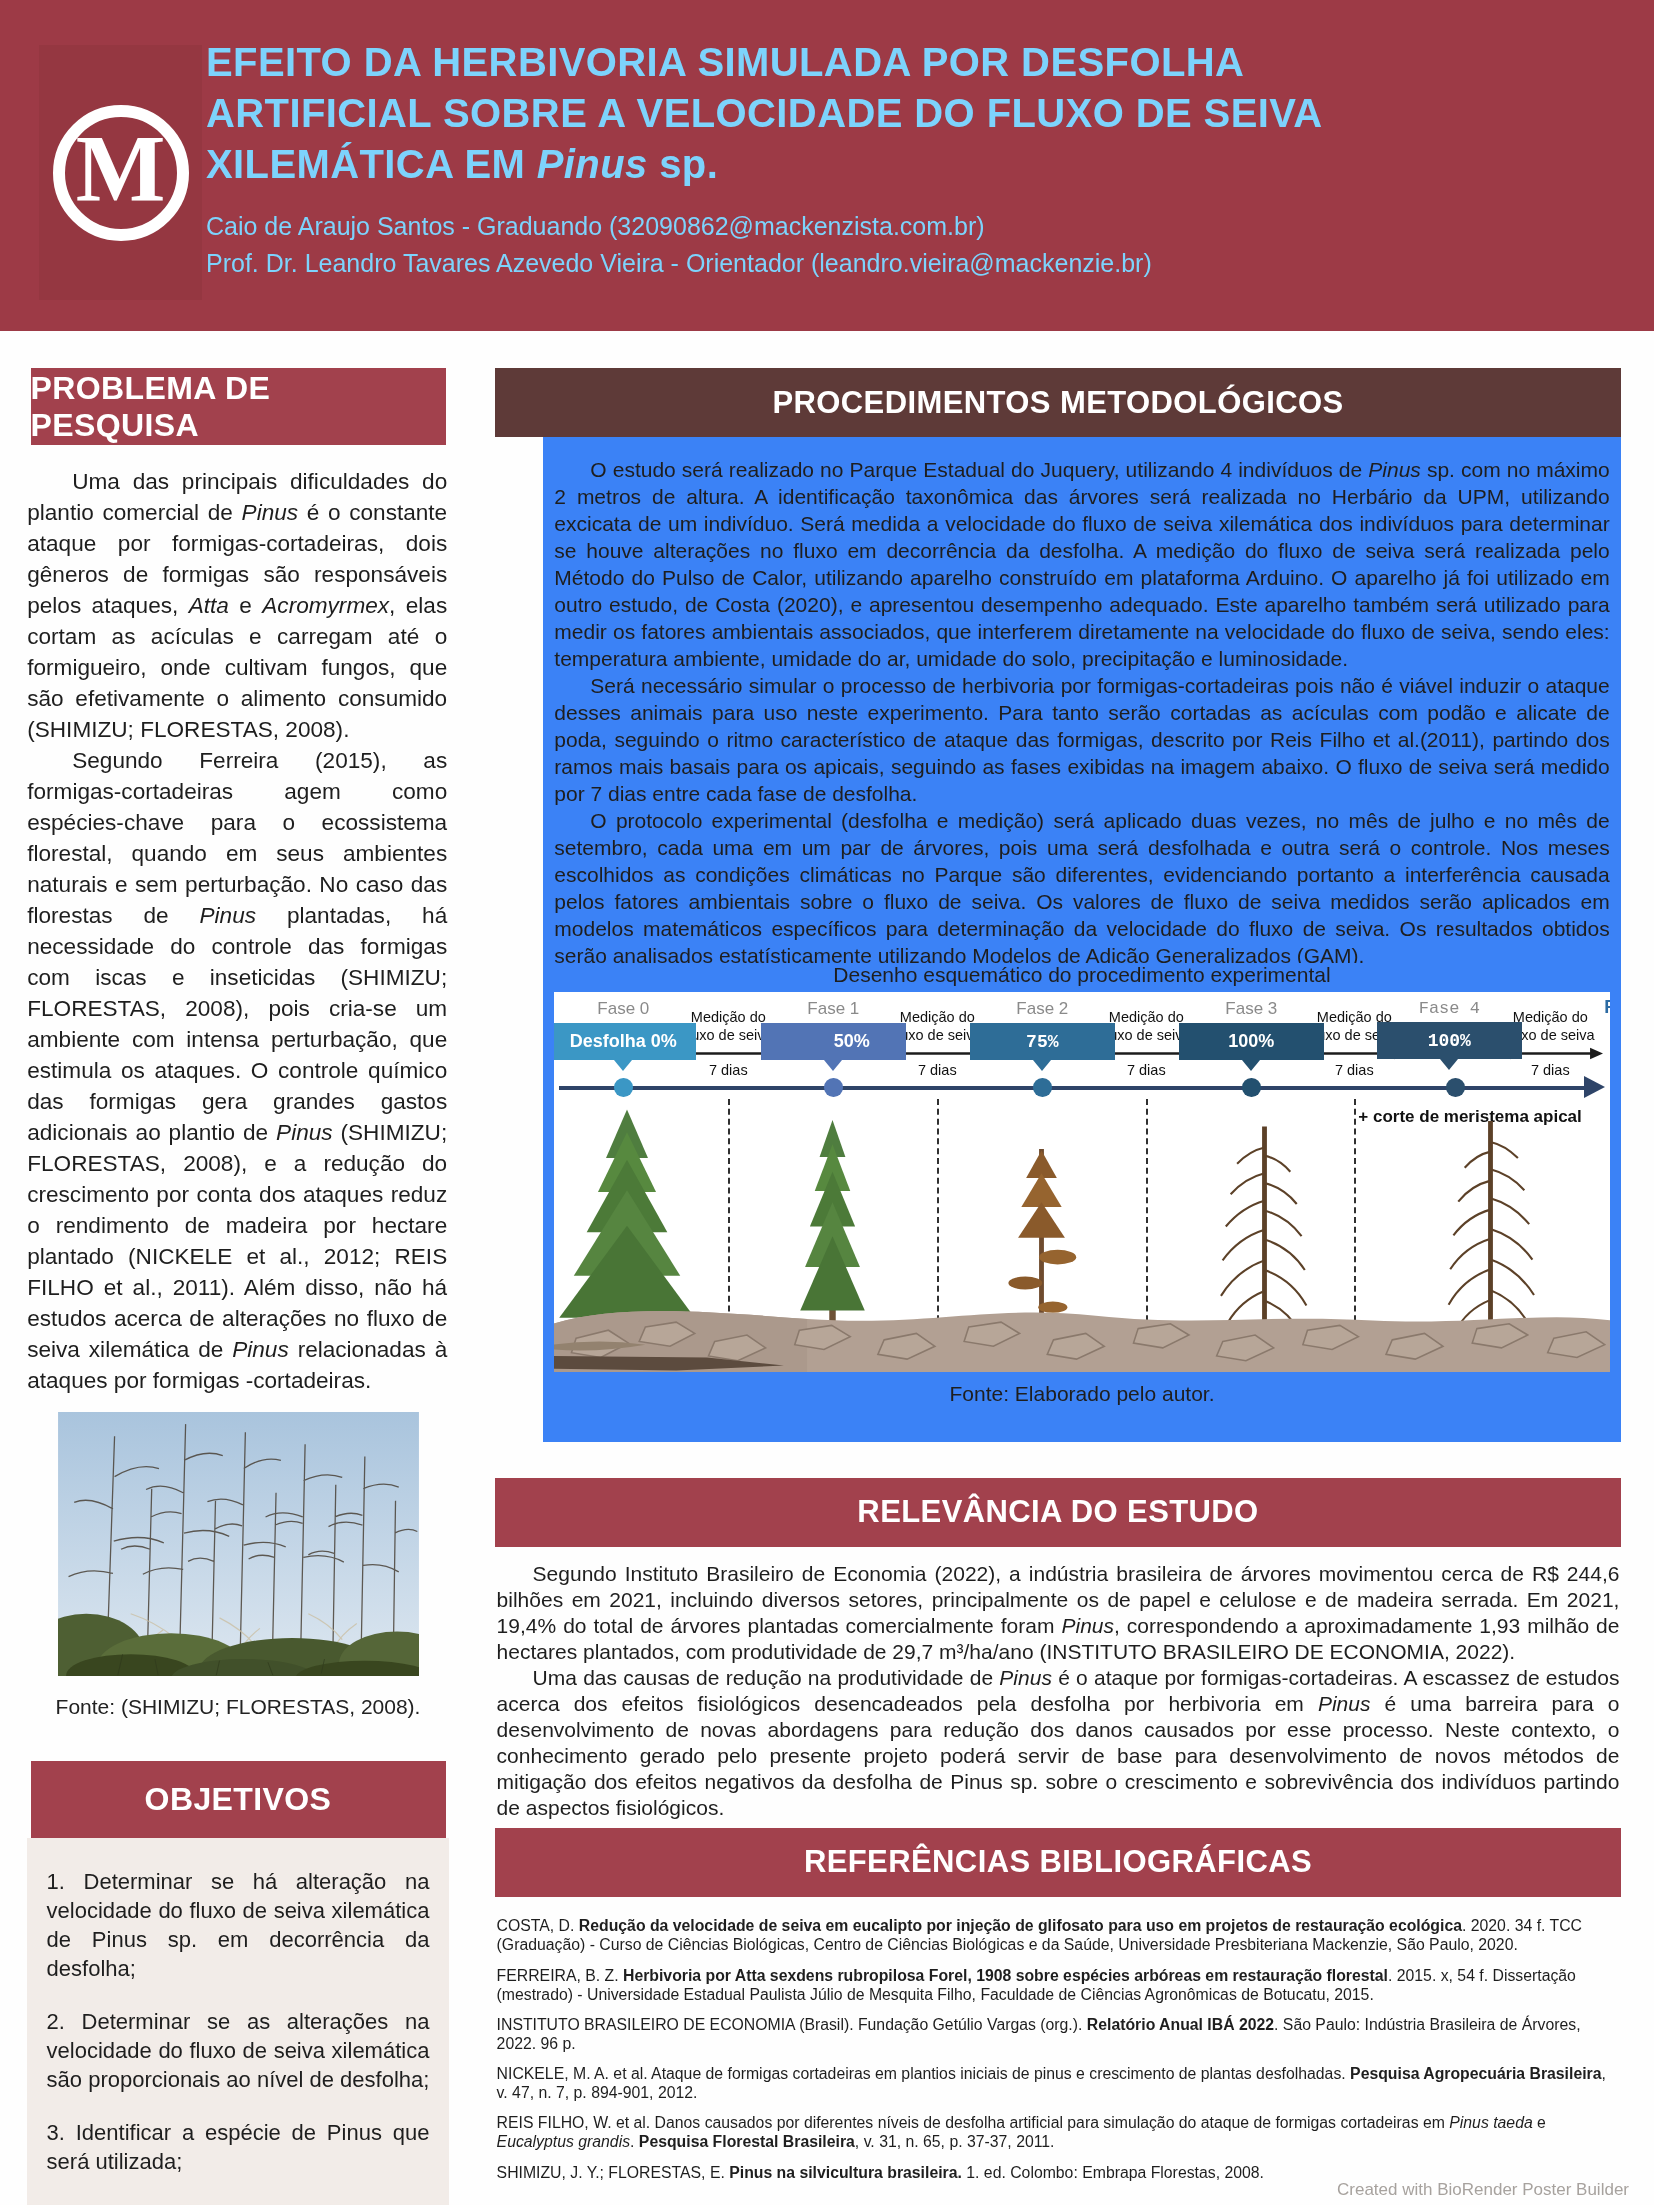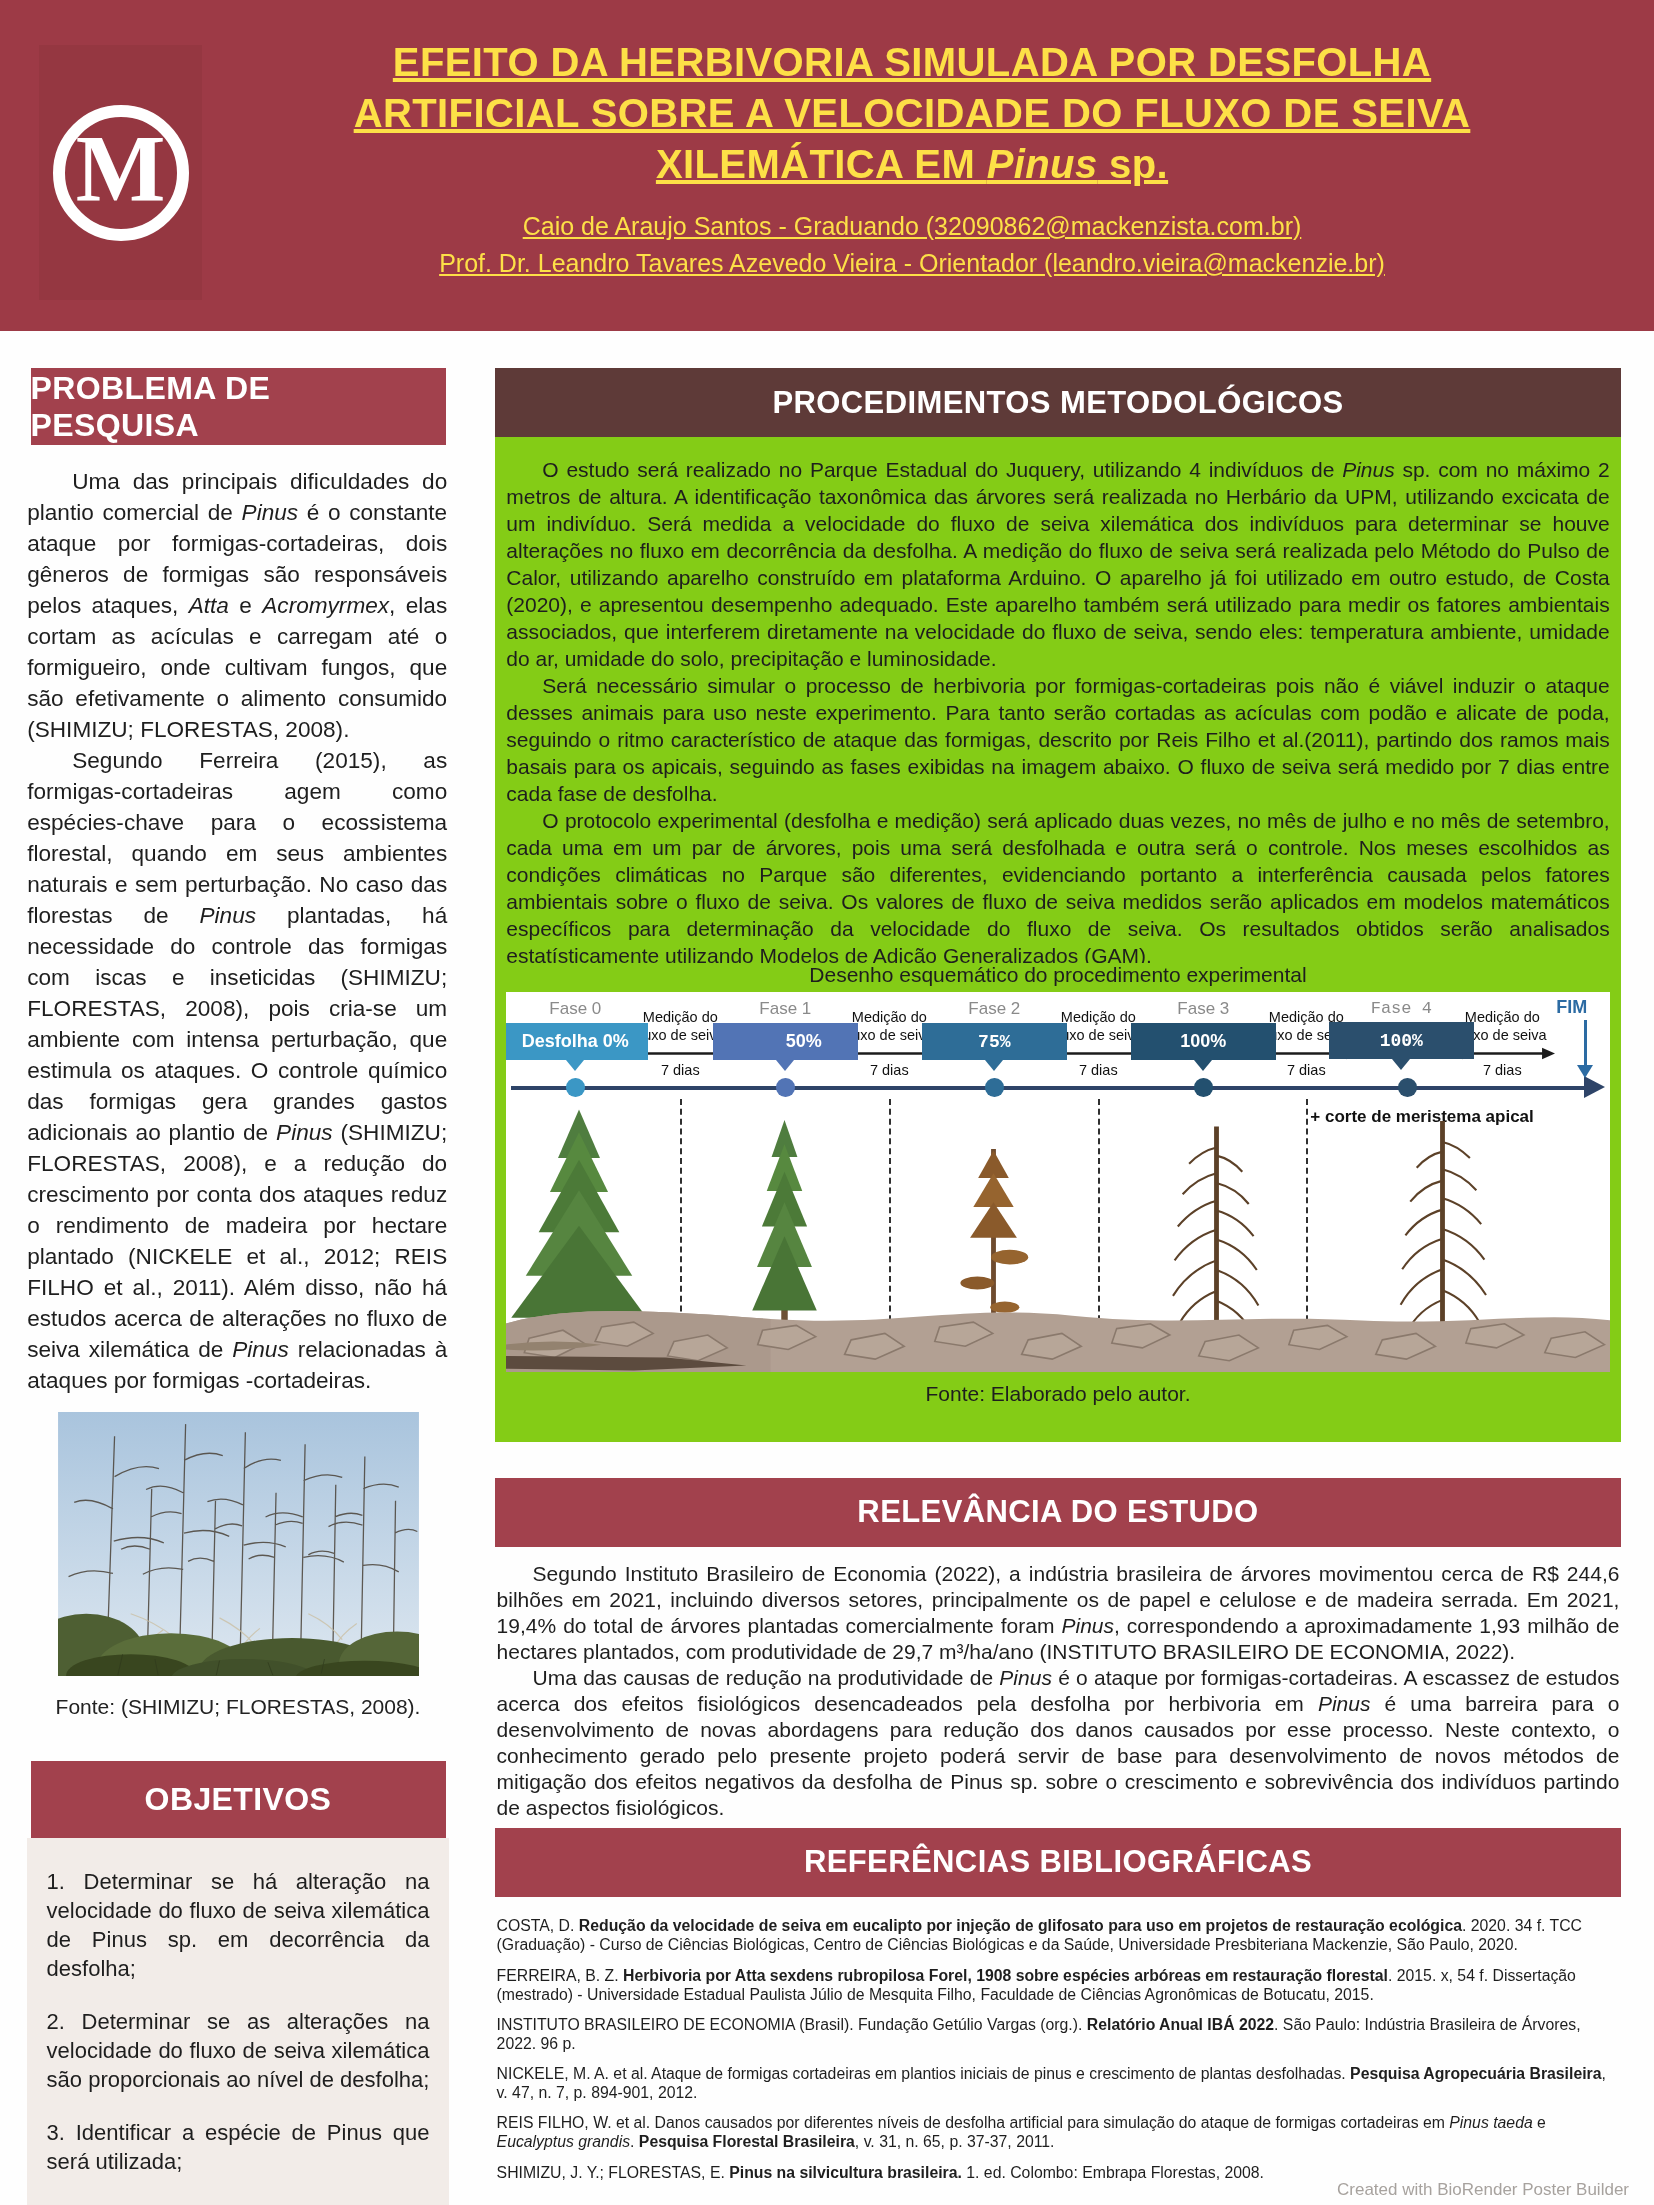--- a/index.html
+++ b/index.html
@@ -8,21 +8,21 @@
   .page{position:relative;width:1654px;height:2205px;background:#fefefe;overflow:hidden;}
 
   
   .top-band{position:absolute;left:0;top:0;width:1654px;height:331px;background:#9d3a46;}
   .logo{position:absolute;left:39px;top:45px;width:163px;height:255px;background:#953741;
         display:flex;align-items:center;justify-content:center;}
   .logo-ring{width:136px;height:136px;border:12px solid #ffffff;border-radius:50%;
              display:flex;align-items:center;justify-content:center;}
   .logo-m{font-family:"Liberation Serif","DejaVu Serif",serif;font-weight:bold;color:#ffffff;
           font-size:95px;line-height:1;transform:translateY(-3.2px);}
-  .title-wrap{position:absolute;left:206px;right:36px;top:37px;text-align:center;color:#fde047;text-decoration:underline;}
+  .title-wrap{position:absolute;left:206px;right:36px;top:37px;color:#7dd3fc;}
   .title-line{font-size:40px;font-weight:bold;line-height:51px;letter-spacing:0.4px;}
   .authors{margin-top:18px;font-size:25px;line-height:37px;font-weight:400;}
 
   
   .left-col{position:absolute;left:24px;top:368px;width:428px;}
   .right-col{position:absolute;left:495px;top:368px;width:1126px;}
 
   .sec-header{height:77px;background:#a2414d;color:#ffffff;display:flex;align-items:center;
               justify-content:center;font-weight:bold;font-size:32px;letter-spacing:0.4px;}
   .left-col .sec-header{margin:0 6.5px;}
@@ -37,21 +37,21 @@
   .photo-wrap svg{display:block;}
   .photo-caption{text-align:center;font-size:21px;color:#222222;margin-top:19.4px;}
 
   .objetivos{margin-top:42px;}
   .obj-body{background:#f2ece8;margin:0 3.2px;padding:29px 19.4px 32px;min-height:355px;
             font-size:22px;line-height:29px;text-align:justify;color:#1e1e1e;}
   .obj-item{margin:0;}
   .obj-item + .obj-item{margin-top:24px;}
 
   
-  .met-body{background:#84cc16;padding:19.4px 11.3px 36px;}
+  .met-body{background:#3b82f6;padding:19.4px 11.3px 36px;margin-left:48px;}
   .met-paras{font-size:21px;line-height:27px;height:507px;overflow:hidden;}
   .met-paras p{margin:0;text-indent:36px;}
   .subtitle{text-align:center;font-size:21px;color:#1e1e1e;margin:0 0 4.8px;}
   .panel{position:relative;background:#ffffff;height:380px;overflow:hidden;}
   .panel-caption{text-align:center;font-size:21px;color:#1e1e1e;margin-top:9.7px;}
 
   .relev-body{padding:14.5px 1.6px 0;font-size:21px;line-height:26px;}
   .relev-body p{margin:0;text-indent:36px;}
   .refs-header{margin-top:6.5px;}
   .refs{padding:19.4px 1.6px 0;font-size:15.8px;line-height:19px;color:#1e1e1e;text-align:left;}

